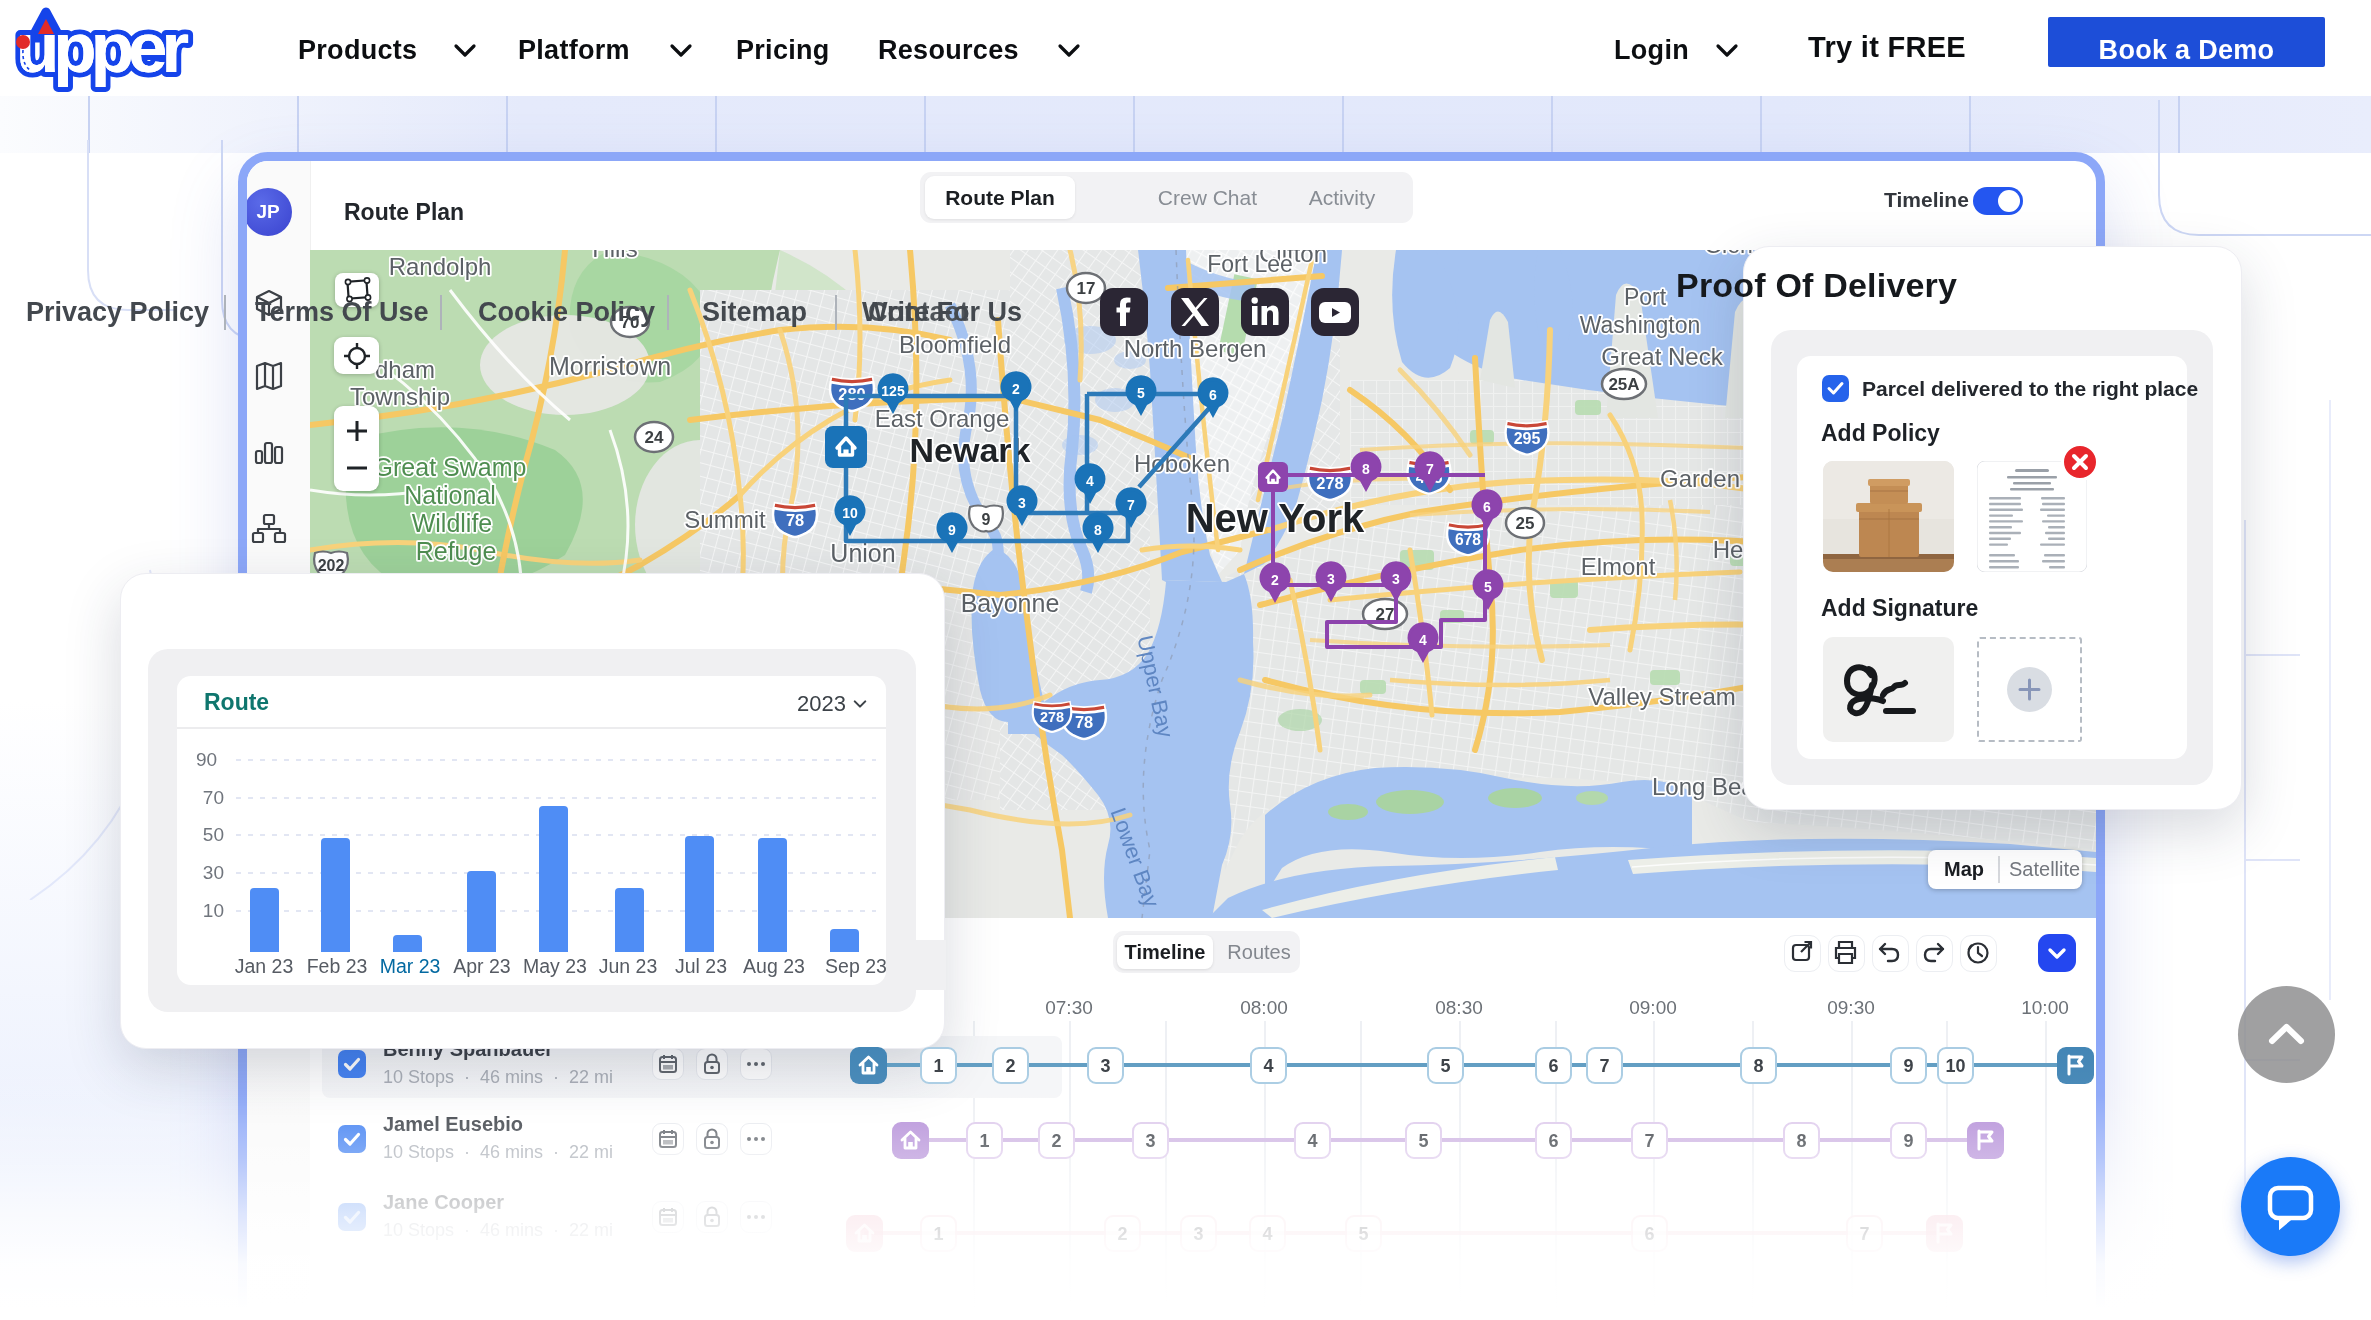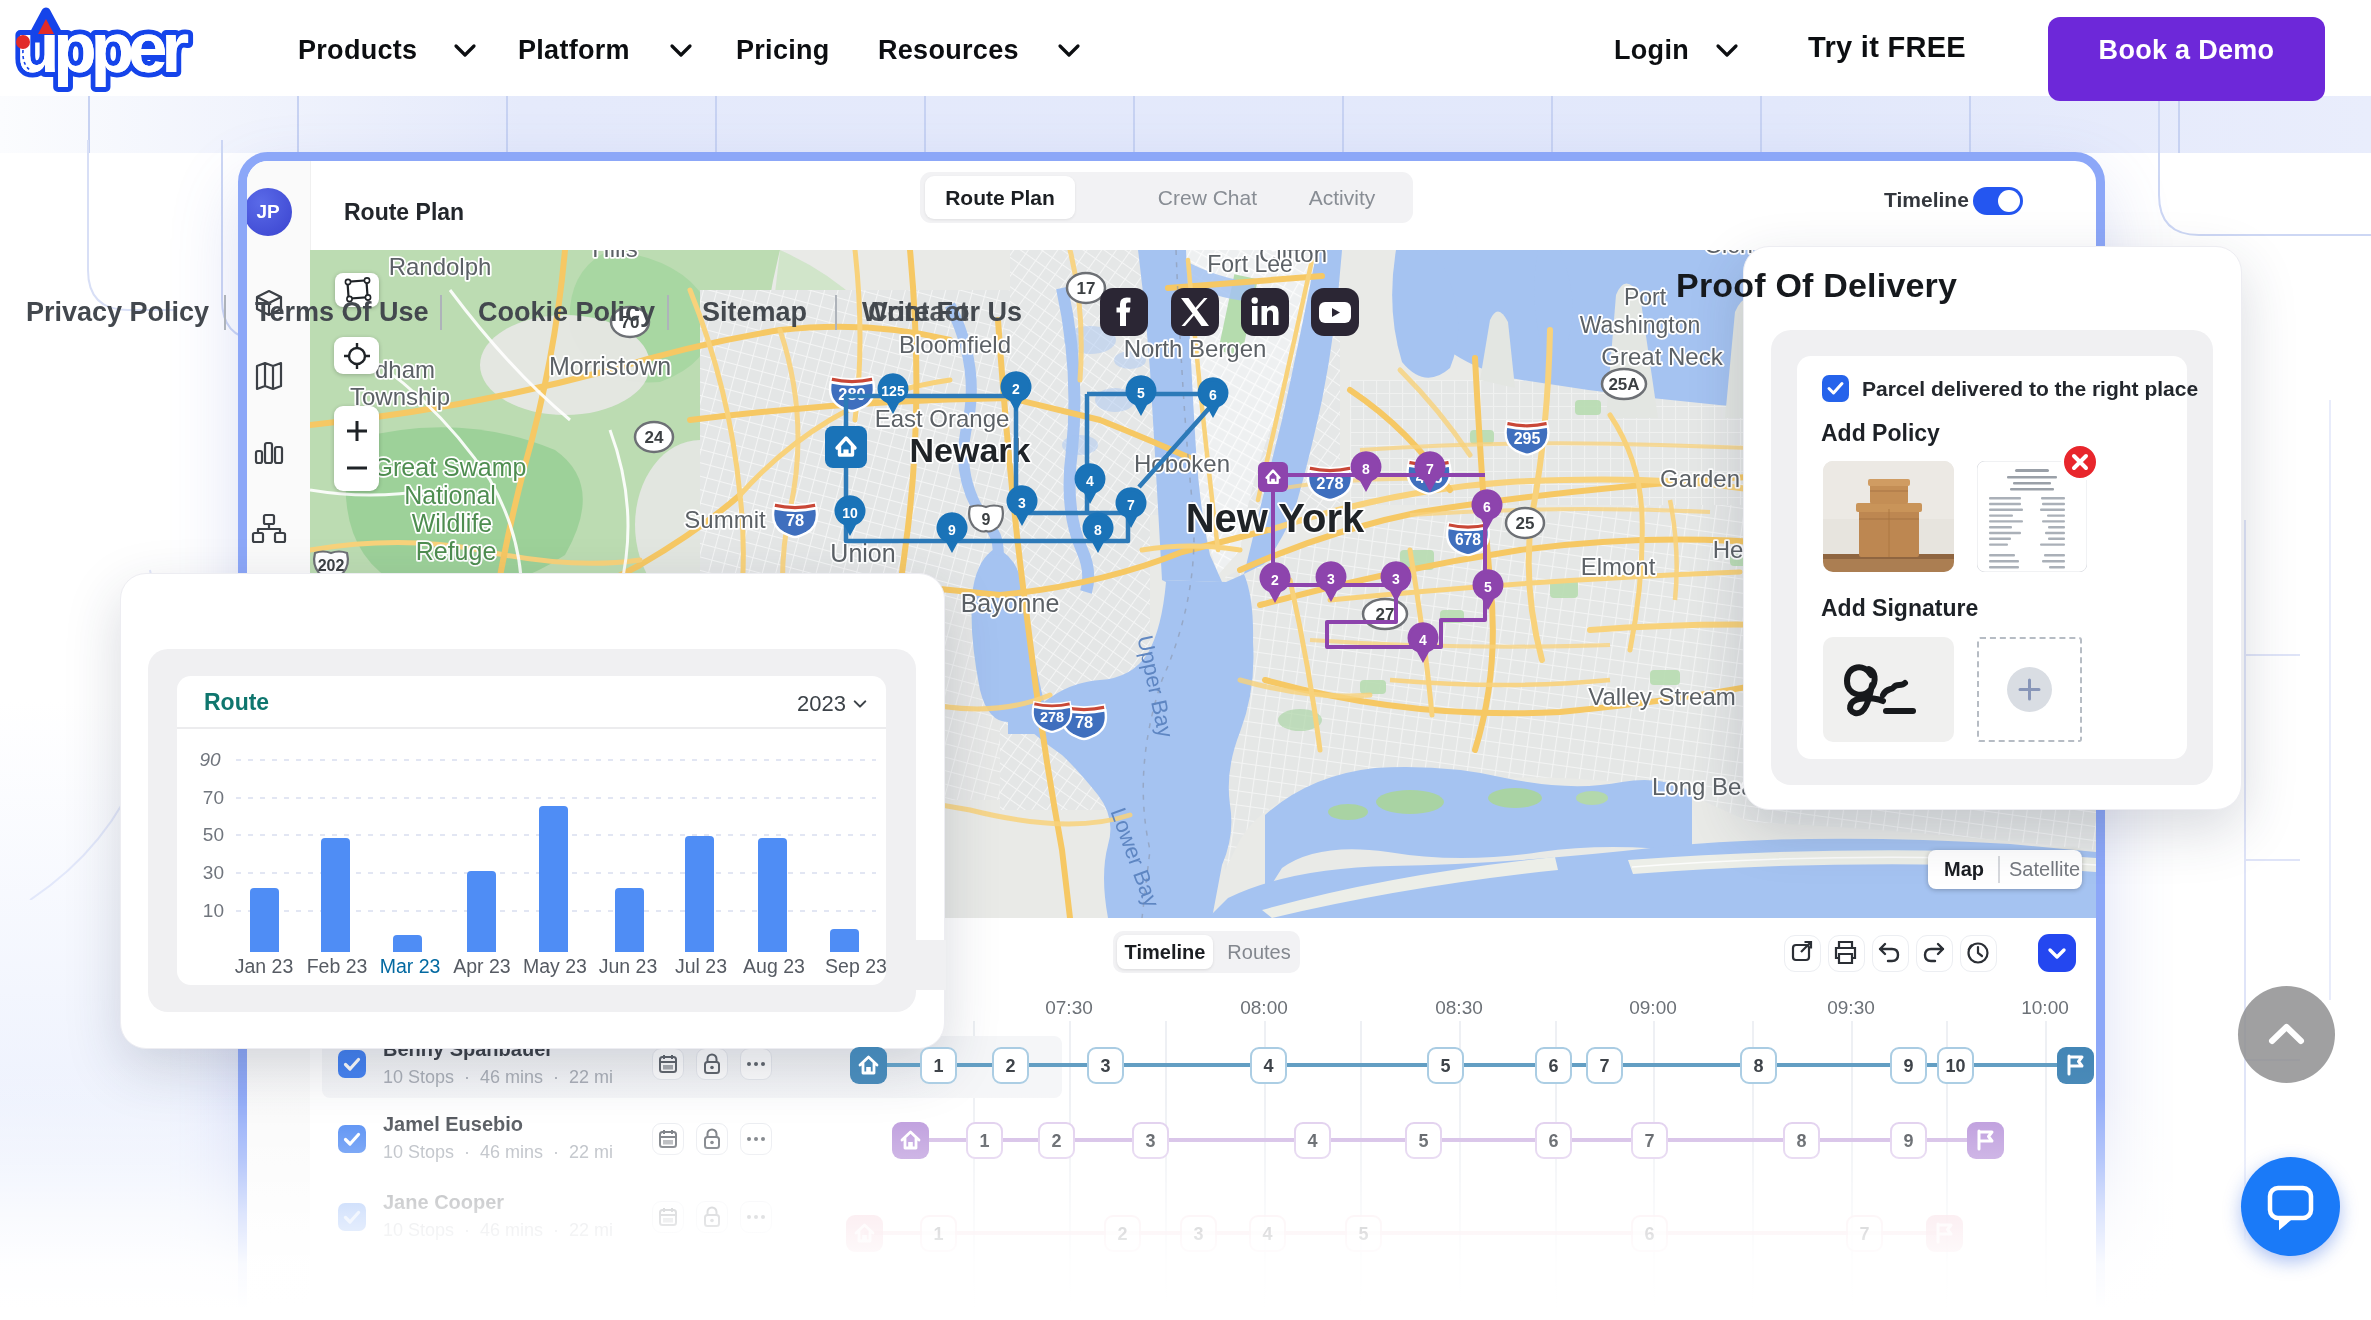--- a/index.html
+++ b/index.html
@@ -714,21 +714,21 @@
     </svg>
     <div class="card" style="left:120px;top:573px;width:823px;height:474px;"></div>
     <div class="graypanel" style="left:148px;top:649px;width:768px;height:363px;"></div>
     <div class="whitepanel" style="left:177px;top:676px;width:709px;height:309px;overflow:hidden;"></div>
     <div class="abs" style="left:204px;top:689px;font-size:23px;font-weight:700;color:#0f766e;">Route</div>
     <div class="abs" style="left:797px;top:691px;font-size:22px;color:#3c4248;">2023</div>
     <svg class="abs" style="left:851px;top:697px" width="18" height="14" viewBox="0 0 20 16">
       <path d="M4 5 L10 11 L16 5" fill="none" stroke="#3c4248" stroke-width="2.4" stroke-linecap="round" stroke-linejoin="round"></path>
     </svg>
     <div class="abs" style="left:177px;top:727px;width:709px;height:1.5px;background:#ececee;"></div>
-    <div class="abs" style="left:196px;top:749px;width:28px;text-align:center;font-size:19px;color:#70757d;font-style:italic;">90</div>
+    <div class="abs" style="left:196px;top:749px;width:28px;text-align:left;font-size:19px;color:#70757d;">90</div>
     <div class="abs" style="left:236px;top:759px;width:640px;height:2px;background:repeating-linear-gradient(90deg,#e2e6f3 0 5px,rgba(0,0,0,0) 5px 12px);"></div>
     <div class="abs" style="left:196px;top:787px;width:28px;text-align:right;font-size:19px;color:#70757d;">70</div>
     <div class="abs" style="left:236px;top:797px;width:640px;height:2px;background:repeating-linear-gradient(90deg,#e2e6f3 0 5px,rgba(0,0,0,0) 5px 12px);"></div>
     <div class="abs" style="left:196px;top:824px;width:28px;text-align:right;font-size:19px;color:#70757d;">50</div>
     <div class="abs" style="left:236px;top:834px;width:640px;height:2px;background:repeating-linear-gradient(90deg,#e2e6f3 0 5px,rgba(0,0,0,0) 5px 12px);"></div>
     <div class="abs" style="left:196px;top:862px;width:28px;text-align:right;font-size:19px;color:#70757d;">30</div>
     <div class="abs" style="left:236px;top:872px;width:640px;height:2px;background:repeating-linear-gradient(90deg,#e2e6f3 0 5px,rgba(0,0,0,0) 5px 12px);"></div>
     <div class="abs" style="left:196px;top:900px;width:28px;text-align:right;font-size:19px;color:#70757d;">10</div>
     <div class="abs" style="left:236px;top:910px;width:640px;height:2px;background:repeating-linear-gradient(90deg,#e2e6f3 0 5px,rgba(0,0,0,0) 5px 12px);"></div>
     <div class="abs" style="left:250px;top:888px;width:29px;height:64px;background:#4f8df5;border-radius:4px 4px 0 0;"></div>
@@ -810,13 +810,13 @@
     <div class="nav" style="left:736px;top:35px;">Pricing</div>
     <div class="nav" style="left:878px;top:35px;">Resources</div>
     <svg class="abs" style="left:1056px;top:42px" width="26" height="18" viewBox="0 0 26 18">
       <path d="M4 4 L13 13 L22 4" fill="none" stroke="#0c0e11" stroke-width="3.2" stroke-linecap="round" stroke-linejoin="round"></path>
     </svg>
     <div class="nav" style="left:1614px;top:35px;">Login</div>
     <svg class="abs" style="left:1714px;top:42px" width="26" height="18" viewBox="0 0 26 18">
       <path d="M4 4 L13 13 L22 4" fill="none" stroke="#0c0e11" stroke-width="3.2" stroke-linecap="round" stroke-linejoin="round"></path>
     </svg>
     <div class="nav" style="left:1808px;top:31px;font-size:29px;">Try it FREE</div>
-    <div class="abs" style="left:2048px;top:17px;width:277px;height:84px;background:#6d28d9;border-radius:12px;text-align:center;line-height:66px;color:#fff;font-size:27px;font-weight:700;letter-spacing:.3px;">Book a Demo</div>
+    <div class="abs" style="left:2048px;top:17px;width:277px;height:50px;background:#1d4ed8;border-radius:2px;text-align:center;line-height:66px;color:#fff;font-size:27px;font-weight:700;letter-spacing:.3px;">Book a Demo</div>
   </div>
 </body></html>

